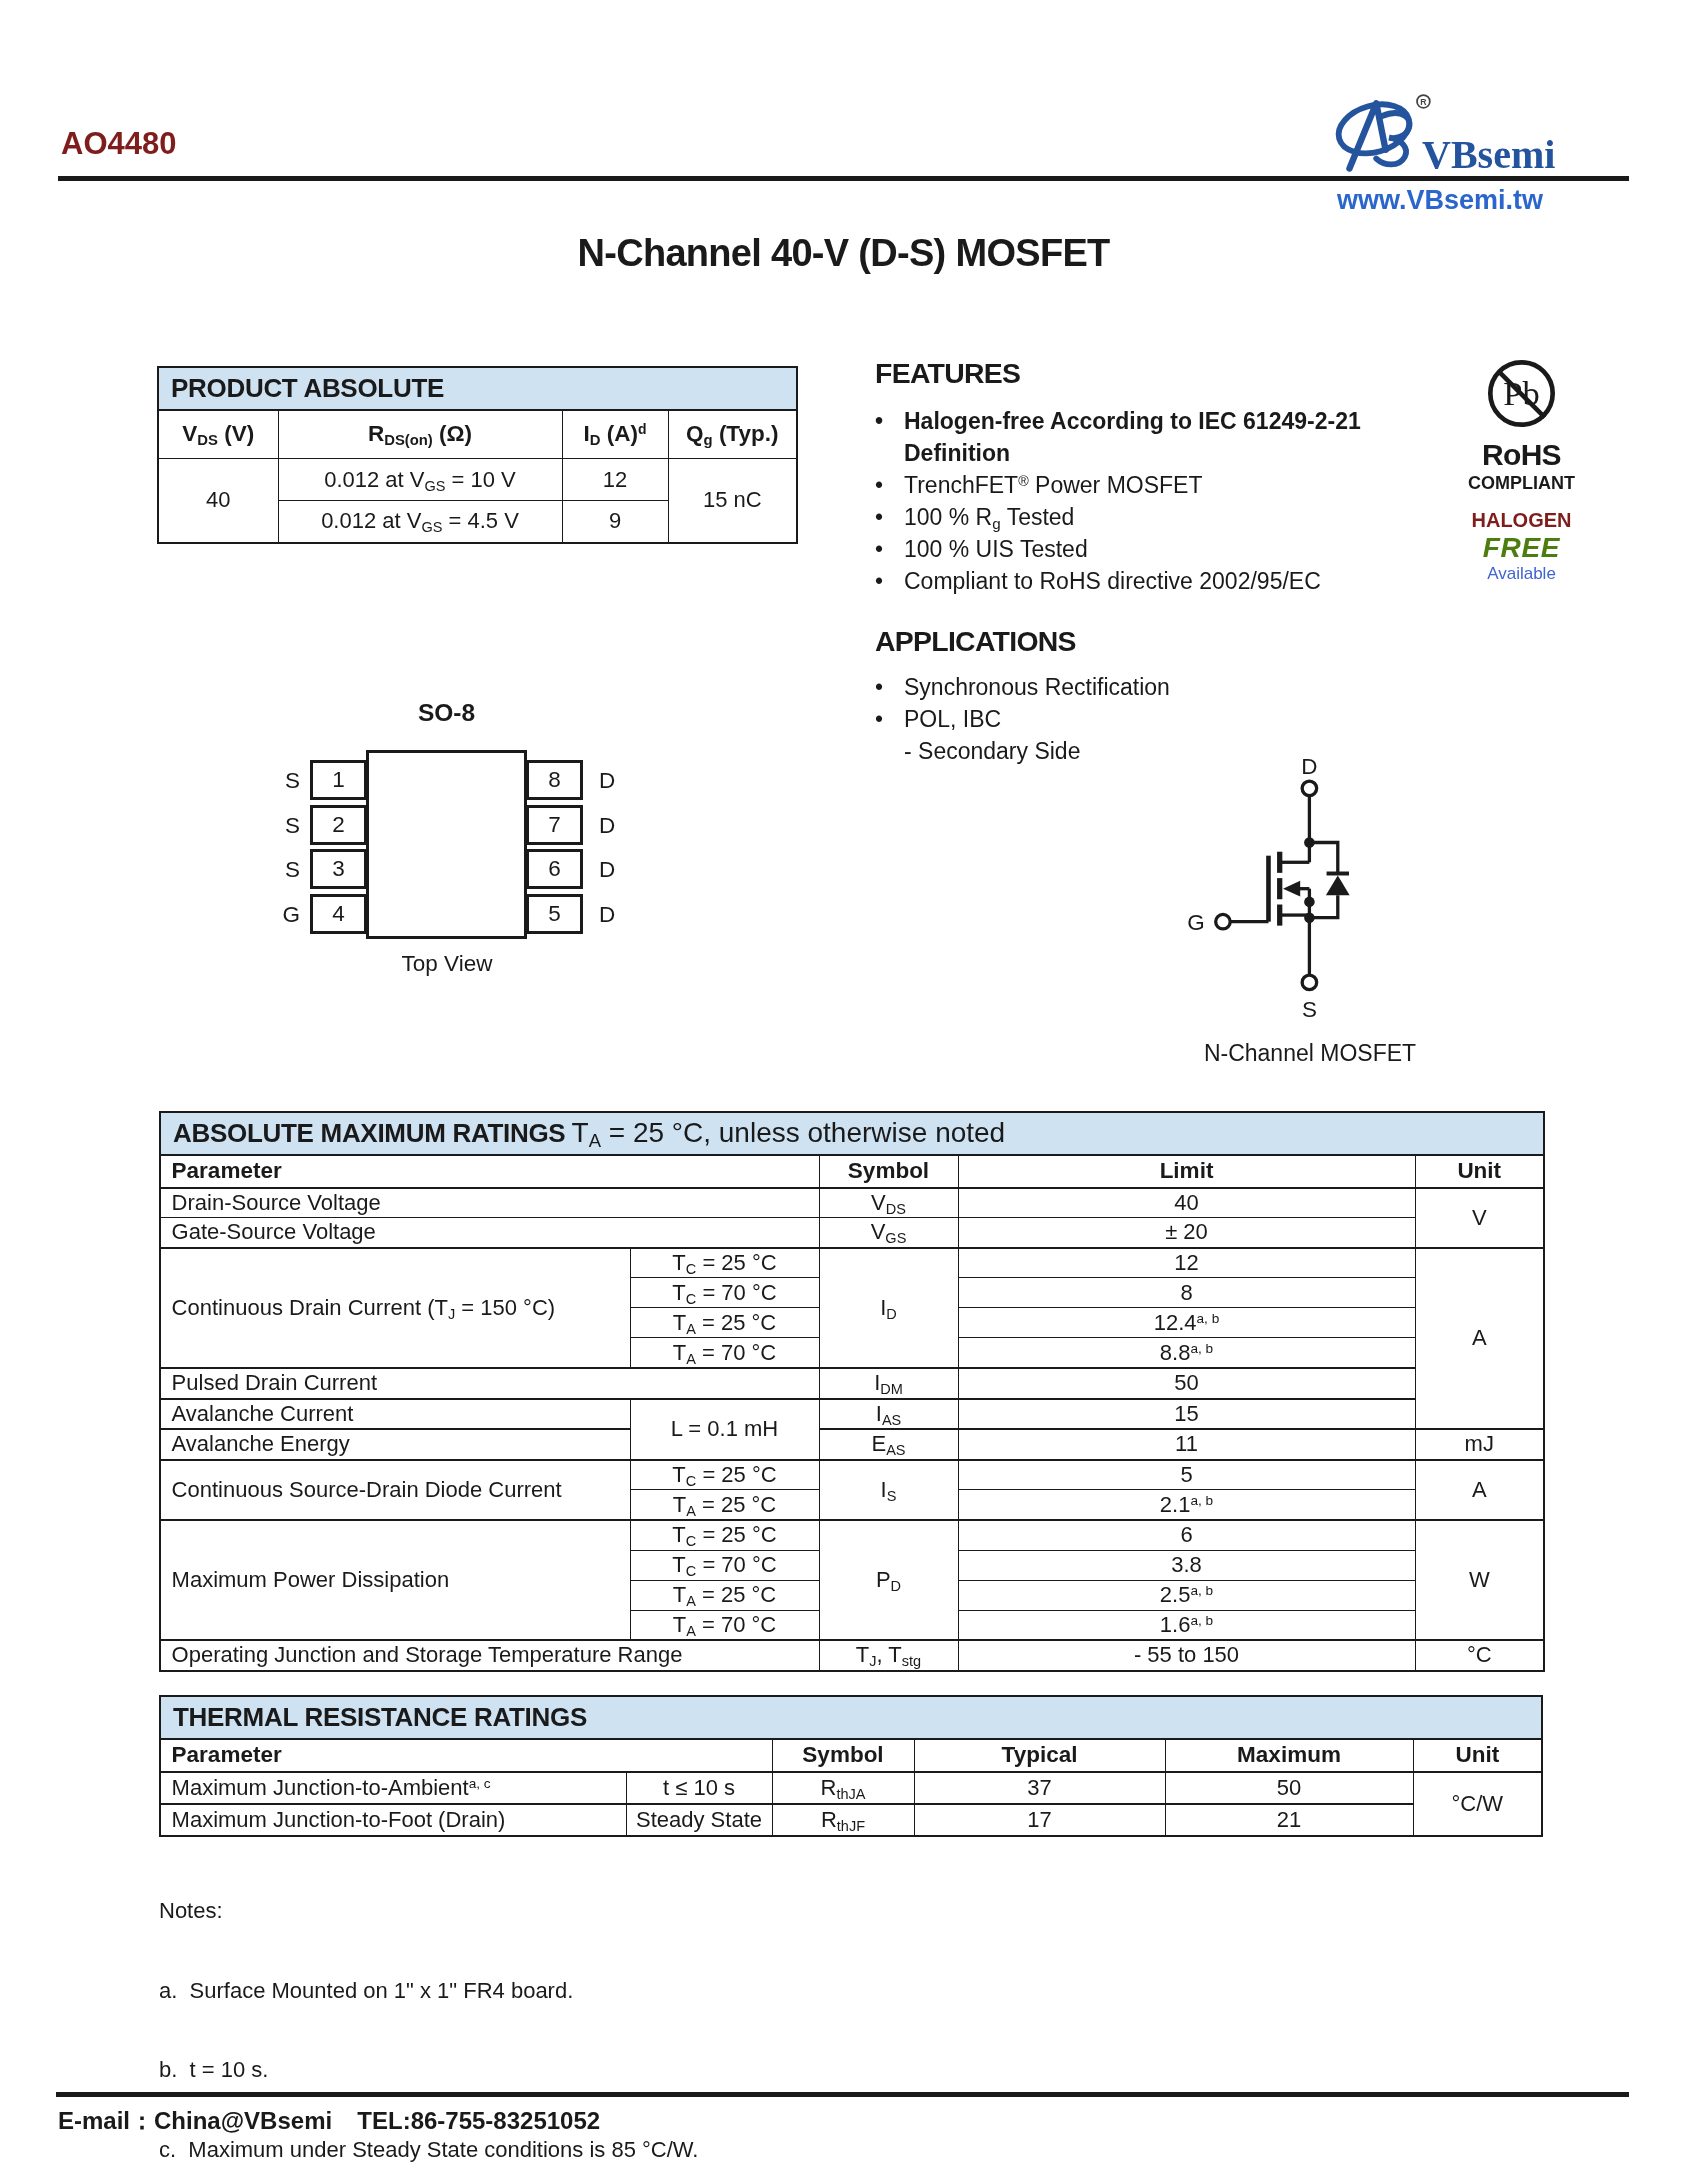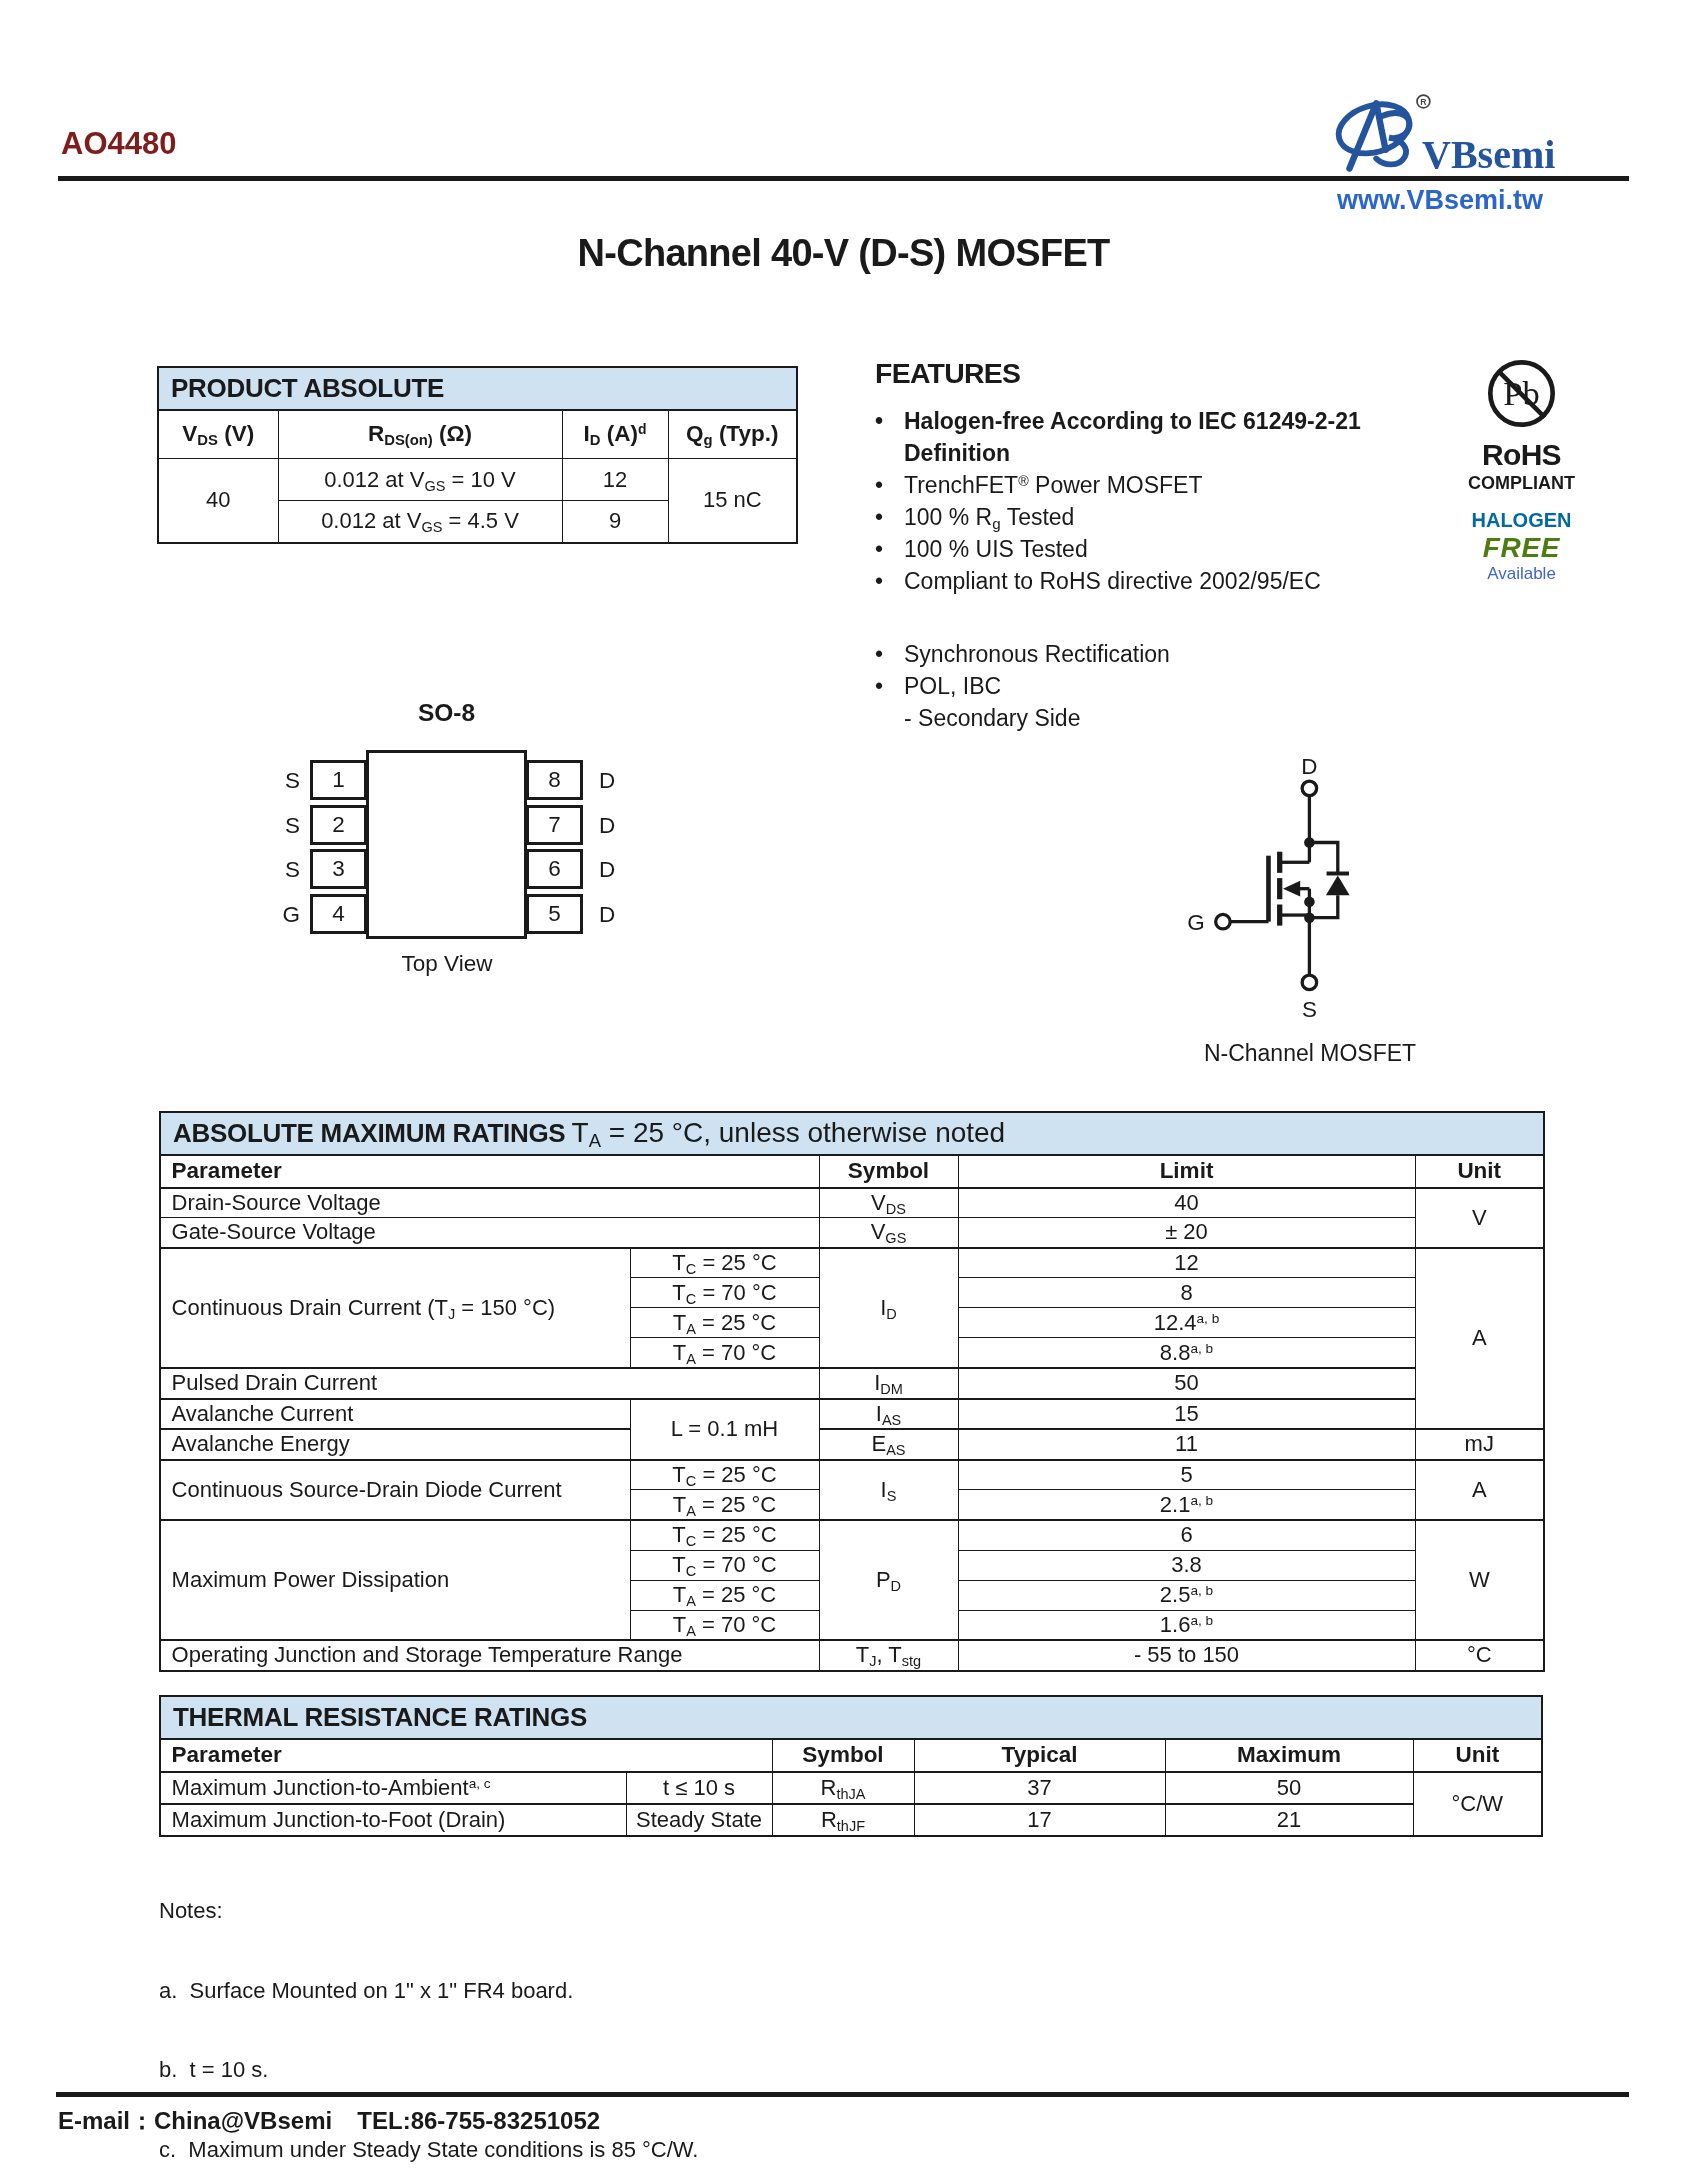--- a/index.html
+++ b/index.html
@@ -120,26 +120,27 @@
   </div>
 
   <div class="badgecol" style="left:1452px;top:357px;">
     <svg width="73" height="73" viewBox="0 0 110 110">
       <circle cx="55" cy="55" r="47" fill="none" stroke="#1a1a1a" stroke-width="7"></circle>
       <text x="55" y="73" text-anchor="middle" style="font:52px 'Liberation Serif',serif;fill:#1a1a1a">Pb</text>
       <line x1="21" y1="22" x2="90" y2="91" stroke="#1a1a1a" stroke-width="7"></line>
     </svg>
     <div style="font-size:30px;font-weight:bold;margin-top:8px;letter-spacing:-0.7px;">RoHS</div>
     <div style="font-size:18px;font-weight:bold;margin-top:1.3px;letter-spacing:0px;">COMPLIANT</div>
-    <div style="font-size:20px;font-weight:bold;margin-top:14.6px;color:#0369a1;">HALOGEN</div>
+    <div style="font-size:20px;font-weight:bold;margin-top:14.6px;color:#7f1d1d;">HALOGEN</div>
     <div style="font-size:28px;font-weight:bold;font-style:italic;color:#4d7c0f;letter-spacing:0.7px;">FREE</div>
     <div style="font-size:17px;color:#4064d0;">Available</div>
   </div>
 
   <div class="abs" style="left:875px;top:625px;width:582px;">
+    <div class="sechead">APPLICATIONS</div>
     <div style="margin-top:13.2px;">
       <div class="bullet-item">
         <span class="bul">•</span>
         <span class="txt">Synchronous Rectification</span>
       </div>
       <div class="bullet-item">
         <span class="bul">•</span>
         <span class="txt">POL, IBC</span>
       </div>
       <div class="bullet-item">

